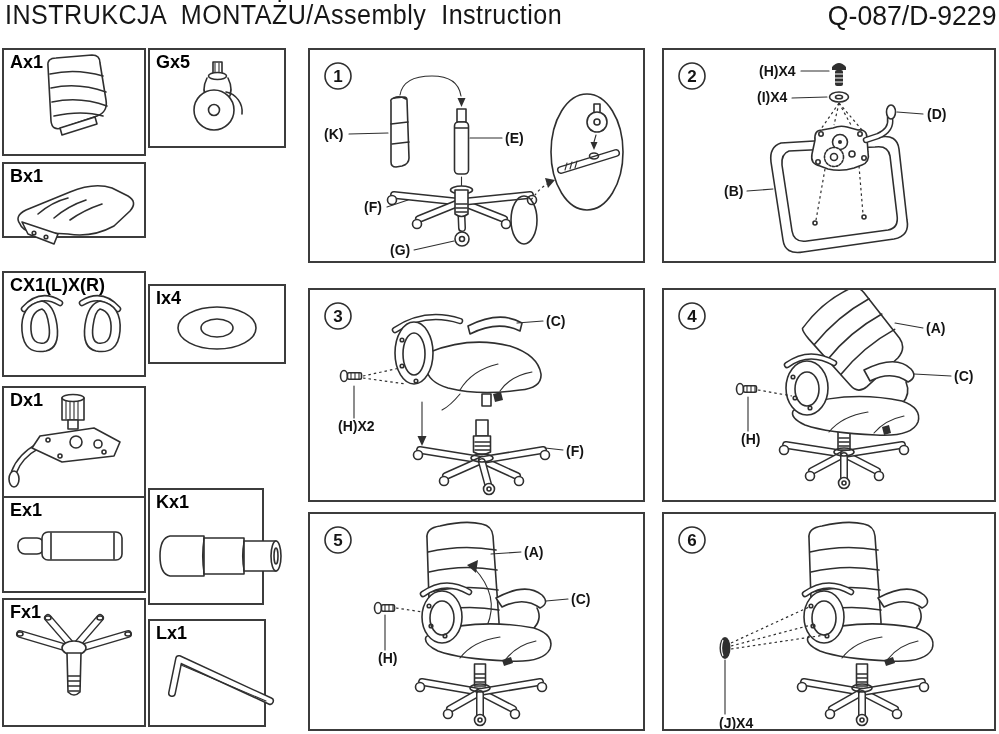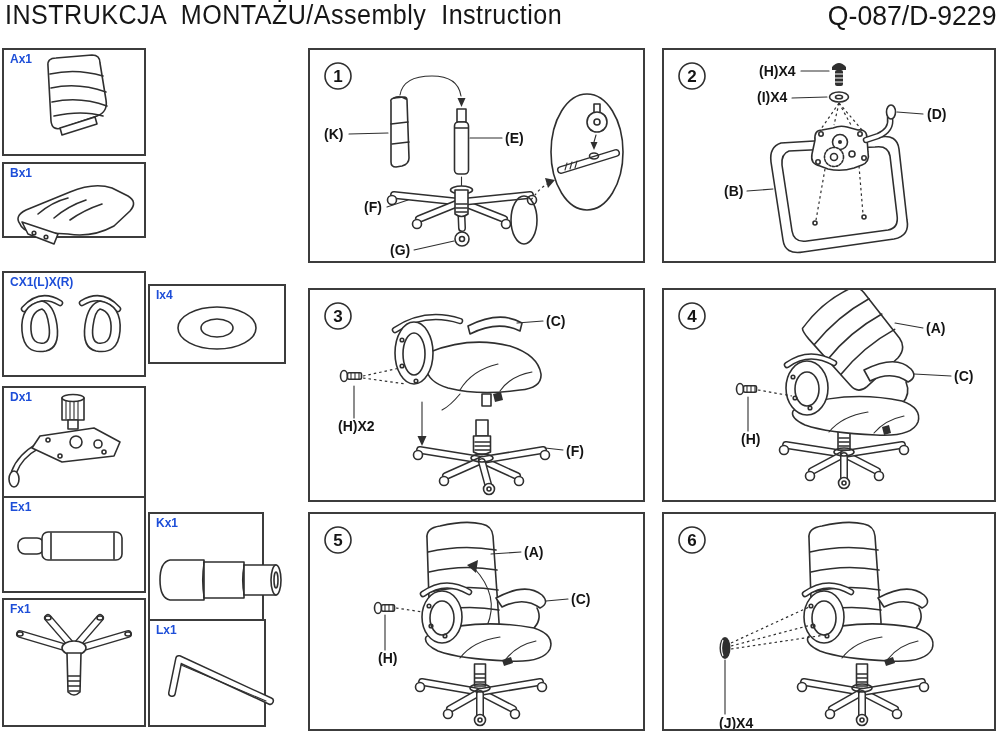--- a/index.html
+++ b/index.html
@@ -3,21 +3,21 @@
 <meta charset="utf-8">
 <style>
   html,body{margin:0;padding:0;background:#e8e8e8;}
   .page{position:relative;width:999px;height:734px;background:#ffffff;overflow:hidden;
         font-family:"Liberation Sans",sans-serif;color:#1d1d1d;}
   .title{position:absolute;top:0px;left:5px;font-size:27px;font-weight:400;color:#161616;
          white-space:pre;transform:scaleX(.93);transform-origin:left top;letter-spacing:.5px;}
   .model{position:absolute;top:0px;right:3px;font-size:28px;font-weight:400;color:#161616;
          transform:scaleX(.95);transform-origin:right top;}
   .cell{position:absolute;border:2px solid #3c3c3c;background:#fff;box-sizing:border-box;}
-  .code{position:absolute;top:2px;left:6px;font-size:12px;font-weight:bold;color:#1d4ed8;z-index:2;}
+  .code{position:absolute;top:2px;left:6px;font-size:18px;font-weight:bold;color:#000000;z-index:2;}
   .cell svg{position:absolute;left:0;top:0;}
   .panel{position:absolute;border:2px solid #3c3c3c;background:#fff;box-sizing:border-box;}
   .panel svg{position:absolute;left:0;top:0;}
   
   .ln{fill:none;stroke:#2f2f2f;stroke-width:1.6;stroke-linecap:round;stroke-linejoin:round;}
   .lnw{fill:#ffffff;stroke:#2f2f2f;stroke-width:1.6;stroke-linecap:round;stroke-linejoin:round;}
   .thin{fill:none;stroke:#2f2f2f;stroke-width:1.1;stroke-linecap:round;}
   .dash{fill:none;stroke:#2f2f2f;stroke-width:1.2;stroke-dasharray:2.5 3;}
   .tube{fill:none;stroke:#2f2f2f;stroke-width:8;stroke-linecap:round;stroke-linejoin:round;}
   .tubew{fill:none;stroke:#ffffff;stroke-width:5;stroke-linecap:round;stroke-linejoin:round;}
@@ -123,32 +123,46 @@
         <ellipse class="ln" cx="124" cy="34" rx="3" ry="2"></ellipse>
       <ellipse class="lnw" cx="70" cy="48" rx="12" ry="7"></ellipse>
       <path class="lnw" d="M63 53 L77 53 L76 92 Q70 98 64 92 Z"></path>
       <line class="ln" x1="64" y1="76" x2="76" y2="76"></line>
         <line class="ln" x1="64" y1="81" x2="76" y2="81"></line>
       <line class="ln" x1="64" y1="86" x2="76" y2="86"></line>
         <line class="ln" x1="65" y1="91" x2="75" y2="91"></line>
     </svg>
   </div>
 
+  <div class="cell" style="left:148px;top:48px;width:138px;height:100px">
+    <div class="code">Gx5</div>
+    <svg width="134" height="96" viewBox="0 0 134 96">
+      <rect class="lnw" x="63" y="12" width="9" height="13"></rect>
+      <line class="thin" x1="65" y1="13" x2="65" y2="24"></line>
+        <line class="thin" x1="69" y1="13" x2="69" y2="24"></line>
+      <ellipse class="lnw" cx="67.5" cy="26" rx="9" ry="3.5"></ellipse>
+      <path class="ln" d="M57 28 Q51 40 57 50"></path>
+        <path class="ln" d="M78 28 Q84 40 78 50"></path>
+      <path class="ln" d="M76 42 A20 20 0 0 1 92 64"></path>
+      <circle class="lnw" cx="64" cy="60" r="20"></circle>
+      <circle class="lnw" cx="64" cy="60" r="5.5"></circle>
+    </svg>
+  </div>
 
 
   <div class="cell" style="left:148px;top:284px;width:138px;height:80px">
     <div class="code">Ix4</div>
     <svg width="134" height="76" viewBox="0 0 134 76">
       <ellipse class="lnw" cx="67" cy="42" rx="39" ry="21"></ellipse>
       <ellipse class="lnw" cx="67" cy="42" rx="16" ry="9"></ellipse>
     </svg>
   </div>
 
 
-  <div class="cell" style="left:148px;top:512px;width:116px;height:117px">
+  <div class="cell" style="left:148px;top:488px;width:116px;height:117px">
     <div class="code">Kx1</div>
     <svg width="134" height="113" viewBox="0 0 134 113">
       <path class="lnw" d="M20 46 Q10 48 10 66 Q10 84 20 86 L54 86 L54 46 Z"></path>
       <rect class="lnw" x="54" y="48" width="40" height="36"></rect>
       <rect class="lnw" x="94" y="51" width="32" height="30"></rect>
       <ellipse class="lnw" cx="126" cy="66" rx="5" ry="15"></ellipse>
       <ellipse class="ln" cx="126" cy="66" rx="2" ry="8"></ellipse>
       <path class="thin" d="M54 48 Q51 66 54 84"></path>
         <path class="thin" d="M94 51 Q91 66 94 81"></path>
     </svg>

